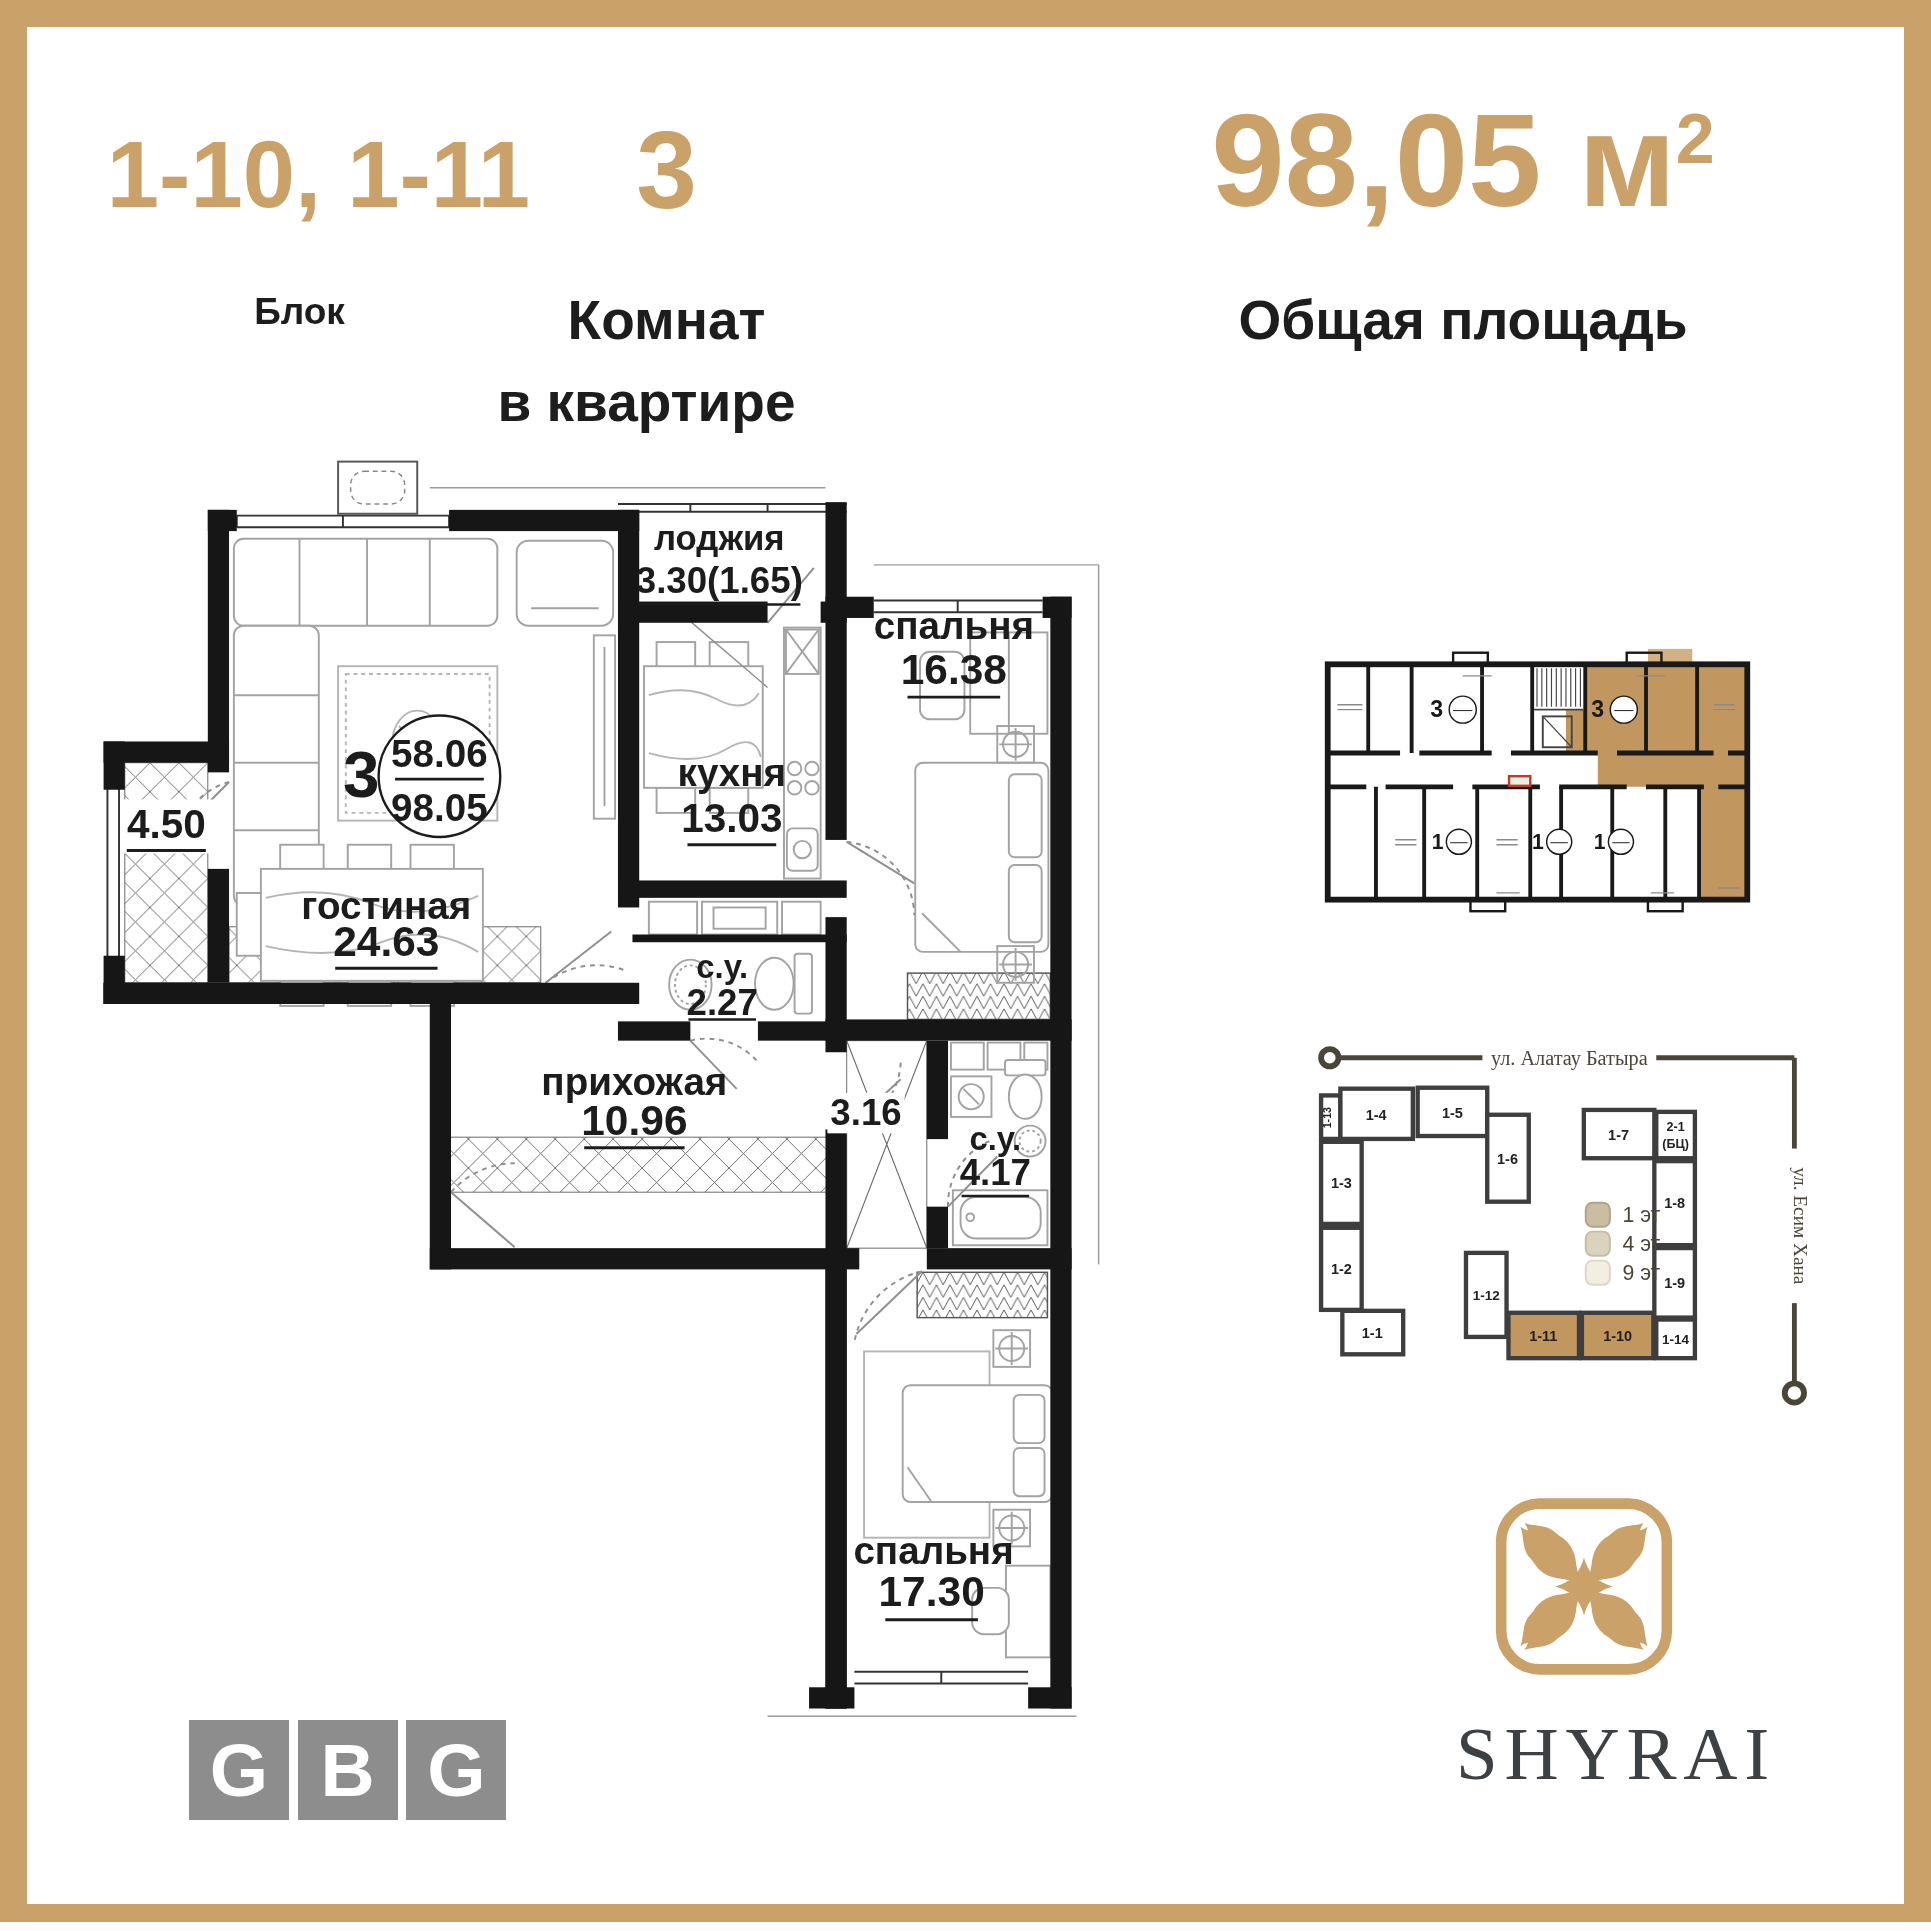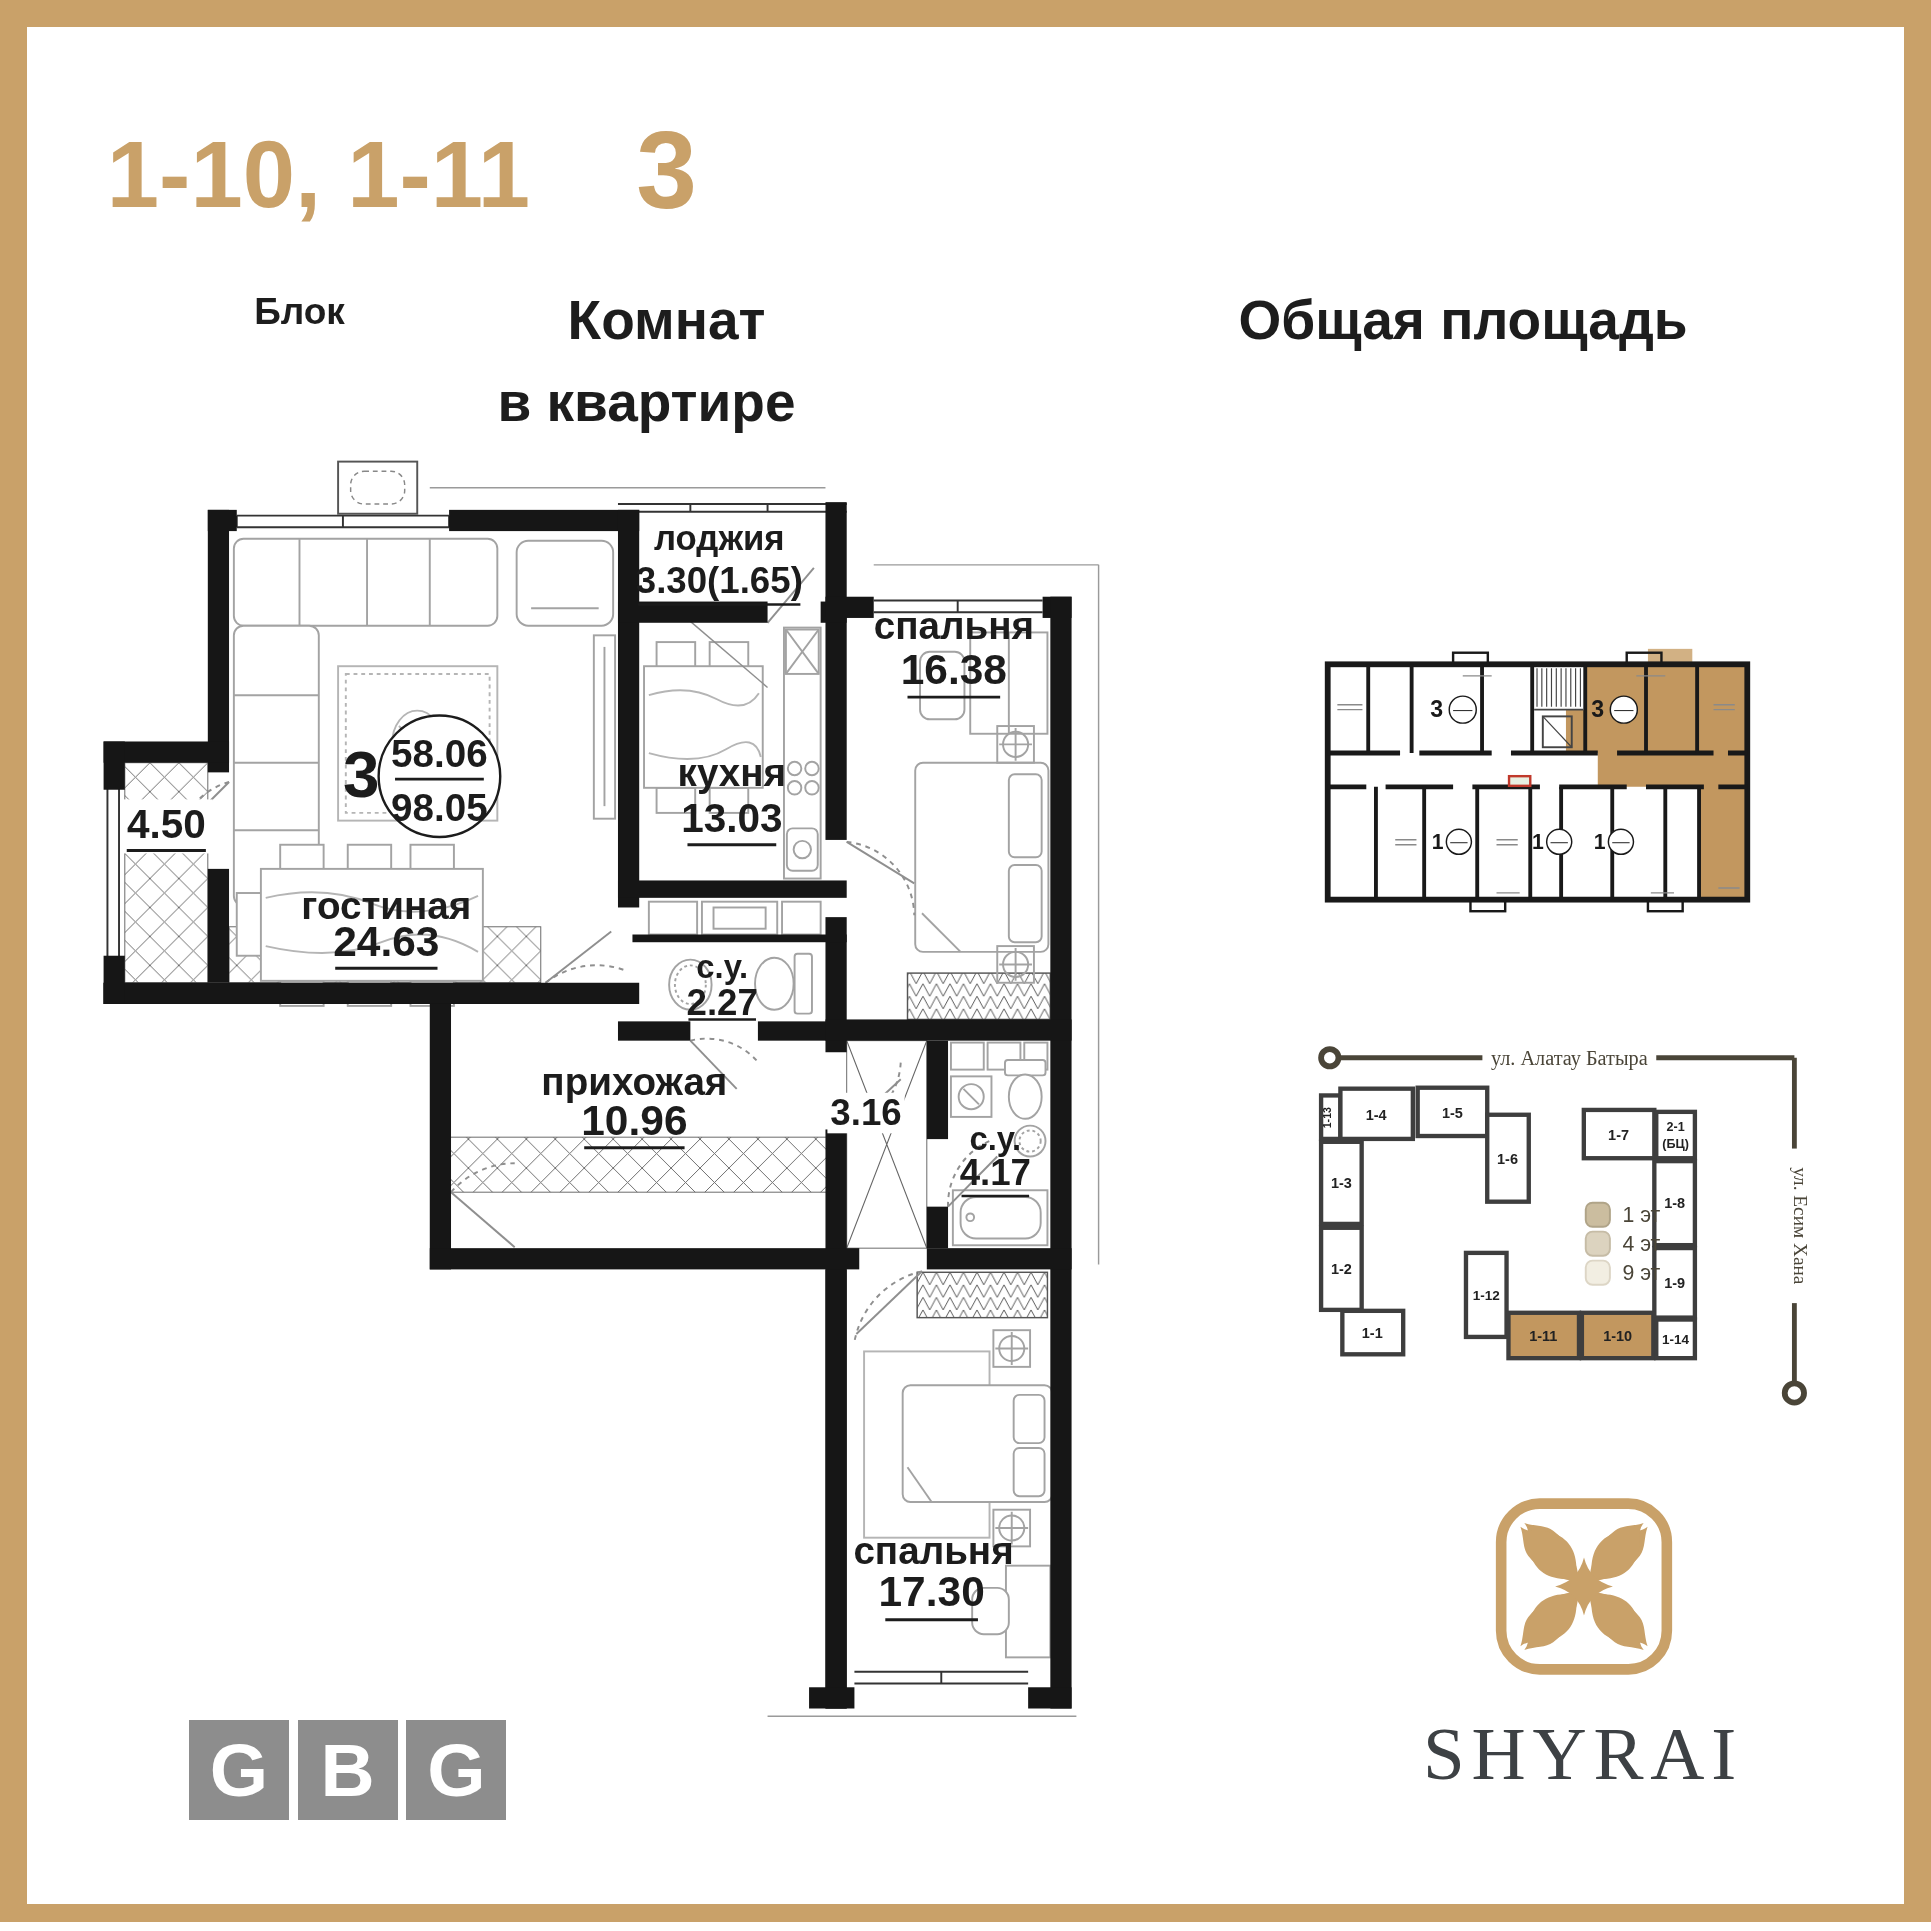--- a/index.html
+++ b/index.html
@@ -18,35 +18,36 @@
   #areaVal sup{font-size:70px;vertical-align:0.62em;}
   #areaLab{left:1048px;top:293px;width:830px;font-size:55px;}
   svg text{font-family:"Liberation Sans", sans-serif;}
   .rm{font-weight:700;fill:#1c1c1c;text-anchor:middle;}
   .serif{font-family:"Liberation Serif", serif;}
   
   #gbg{position:absolute;left:189px;top:1720px;display:flex;gap:8.7px;}
   .gbg-sq{width:100px;height:100px;background:#8d8d8d;color:#ffffff;font-weight:700;
           font-size:75px;display:flex;align-items:center;justify-content:center;line-height:1;}
   
-  #brandName{position:absolute;left:1390px;top:1711px;width:386px;text-align:center;
+  #brandName{position:absolute;left:1390px;top:1711px;width:386px;text-align:right;
              font-family:"Liberation Serif", serif;font-size:75px;color:#3d4144;letter-spacing:6.8px;}
   #brandSub{position:absolute;left:1390px;top:1788px;width:386px;text-align:center;
             font-family:"Liberation Serif", serif;font-size:46px;color:#3d4144;letter-spacing:1.9px;}
 </style>
 </head>
 <body>
 
 <div id="poster">
 
   <div class="hdr-val" id="blockVal">1-10, 1-11</div>
   <div class="hdr-lab" id="blockLab">Блок</div>
   <div class="hdr-val" id="roomsVal">3</div>
   <div class="hdr-lab" id="roomsLab1">Комнат</div>
   <div class="hdr-lab" id="roomsLab2">в квартире</div>
+  <div class="hdr-val" id="areaVal"><span>98,05 м</span><sup>2</sup></div>
   <div class="hdr-lab" id="areaLab">Общая площадь</div>
 
   <svg style="position:absolute;left:92px;top:444px;" width="1023" height="1313" viewBox="0 0 1060 1360">
     <defs>
       <pattern id="xh" width="30" height="30" patternUnits="userSpaceOnUse">
         <path d="M0,0 L30,30 M30,0 L0,30" stroke="#6a6a6a" stroke-width="1" fill="none"></path>
       </pattern>
       <pattern id="zz" width="14" height="13" patternUnits="userSpaceOnUse">
         <path d="M0,13 L7,0 L14,13" stroke="#555" stroke-width="1" fill="none"></path>
       </pattern>

